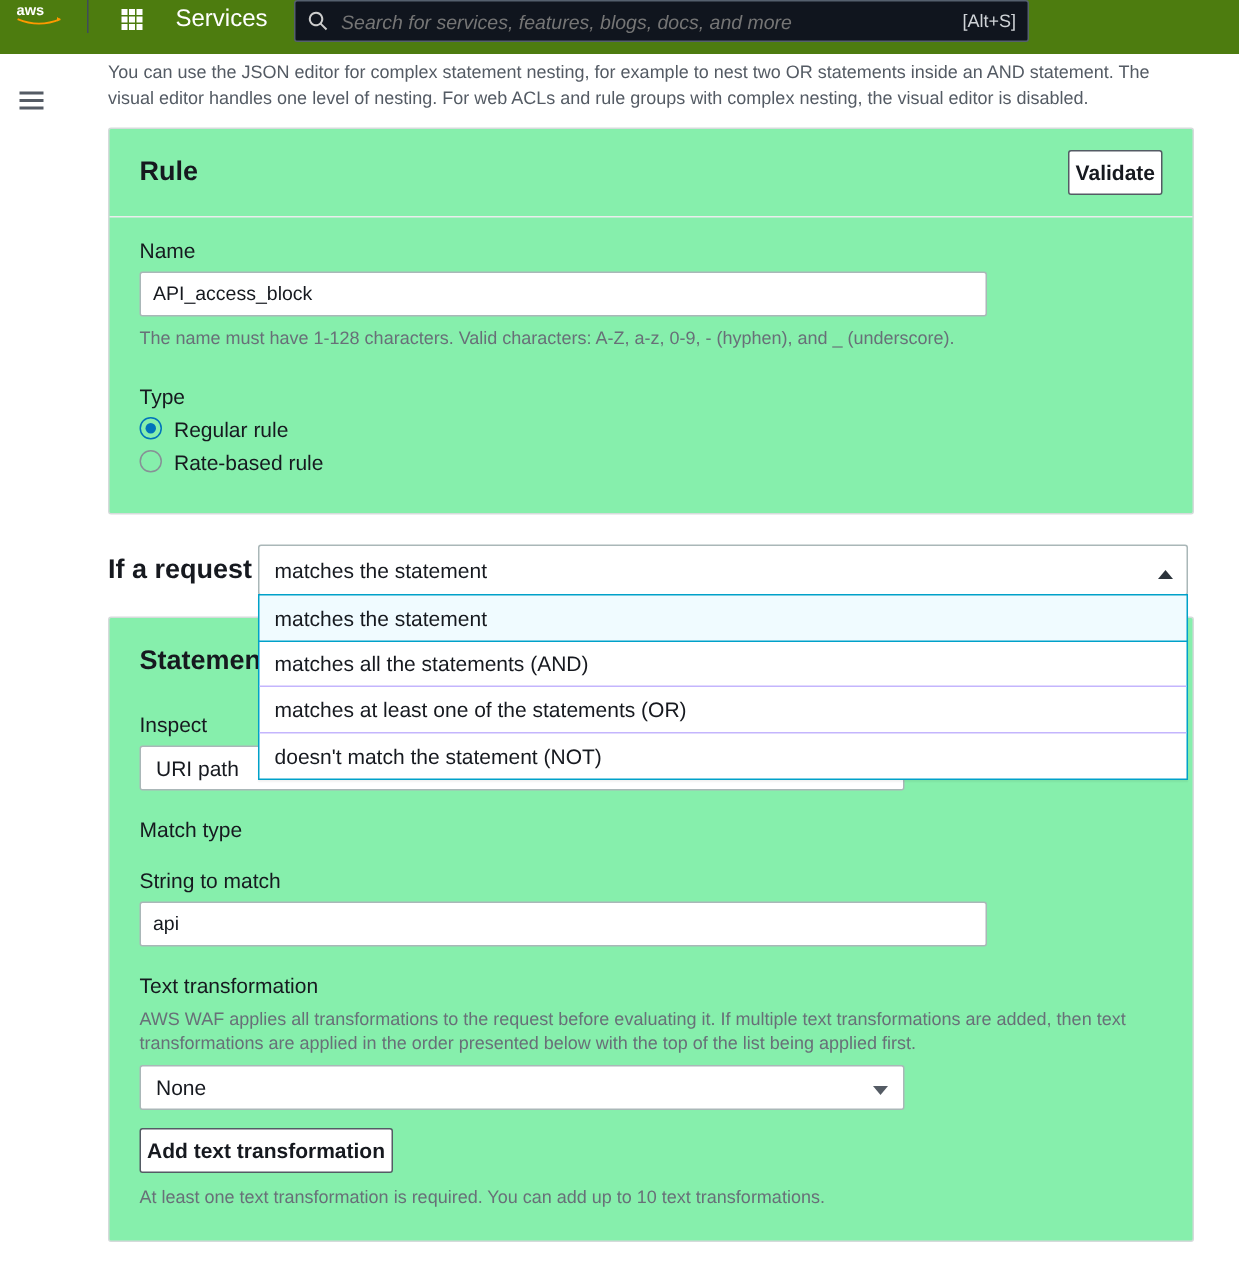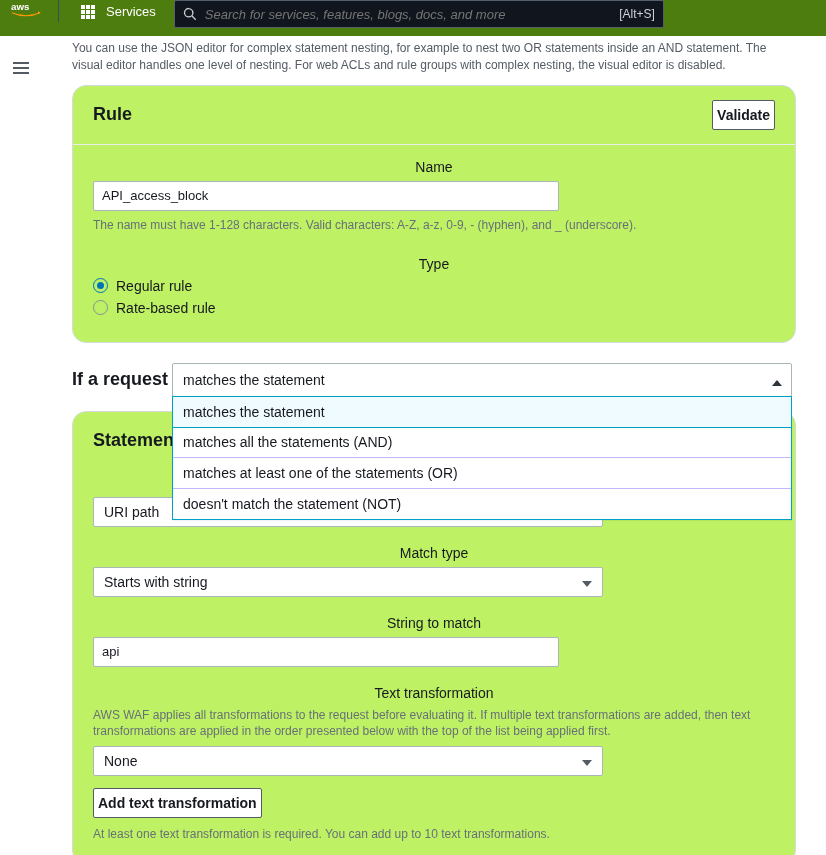--- a/index.html
+++ b/index.html
@@ -3,45 +3,45 @@
 <meta charset="utf-8">
 <style>
   * { box-sizing: border-box; margin: 0; padding: 0; }
   body { font-family: "Amazon Ember", "Helvetica Neue", Arial, sans-serif; background: #fff; color: #16191f; width: 826px; }
 
   
   .topbar { background: #4d7c0f; height: 36px; display: flex; align-items: flex-start; padding: 0 10px; gap: 12px; }
   .aws-logo { display: flex; align-items: center; gap: 3px; }
   .aws-logo svg { width: 32px; height: 18px; }
   .svc-div { width: 1px; height: 22px; background: #3f4b5a; margin: 0 4px; }
-  .services-btn { display: flex; align-items: center; gap: 11px; color: #fff; font-size: 13px; cursor: pointer; padding: 4px 6px; }
+  .services-btn { display: flex; align-items: center; gap: 22px; color: #fff; font-size: 16px; cursor: pointer; padding: 4px 6px; }
   .grid-icon { width: 14px; height: 14px; display:grid; grid-template-columns:repeat(3,1fr); grid-template-rows:repeat(3,1fr); gap:1px; }
   .grid-icon span { background:#fff; width:100%; height:100%; }
   .search-wrap { flex: 0 0 490px; display:flex; align-items:center; background:#10151e; border:1px solid #55606e; border-radius:2px; height:28px; padding: 0 8px; }
   .search-wrap svg { width:14px; height:14px; fill:#ccc; flex-shrink:0; margin-right:8px;}
   .search-input { flex:1; background:transparent; border:none; color:#c7c7c7; font-style:italic; font-size:13px; outline:none; }
   .search-shortcut { color:#cfd3d7; font-size:12px; }
 
   
   .gutter { position:absolute; left:0; top:36px; width:42px; text-align:center; padding-top:14px; }
   .hamburger { width:16px; height:12px; display:inline-flex; flex-direction:column; justify-content:space-between; cursor:pointer;}
   .hamburger span { height:2px; background:#545b64; }
 
   
   .main { margin-left:42px; padding: 4px 30px 30px 30px; }
   .intro { font-size:12px; color:#545b64; line-height:1.45; margin-bottom:10px; }
 
-  .panel { border:1px solid #d5dbdb; border-radius:14px; background:#bef264; margin-bottom:20px; }
+  .panel { border:1px solid #d5dbdb; border-radius:2px; background:#86efac; margin-bottom:20px; }
   .panel-header { display:flex; align-items:center; justify-content:space-between; padding:14px 20px; border-bottom:1px solid #eaeded; }
   .panel-header h2 { font-size:18px; font-weight:700; }
   .panel-body { padding:14px 20px 20px; }
 
-  label.field-label, .field-label { display:block; font-size:14px; color:#16191f; margin-bottom:6px; font-weight:400;text-align:center;}
+  label.field-label, .field-label { display:block; font-size:14px; color:#16191f; margin-bottom:6px; font-weight:400;}
   .help-text { font-size:12px; color:#687078; line-height:1.4; }
-  .text-input { width:466px; max-width:100%; height:30px; border:1px solid #aab7b8; border-radius:2px; padding:0 8px; font-size:13px; color:#16191f; background:#fff; }
+  .text-input { width:565px; max-width:100%; height:30px; border:1px solid #aab7b8; border-radius:2px; padding:0 8px; font-size:13px; color:#16191f; background:#fff; }
 
   .btn { border:1px solid #545b64; background:#fff; color:#16191f; font-size:14px; font-weight:700; padding:6px 4px; border-radius:2px; cursor:pointer; }
 
   .radio-row { display:flex; align-items:center; gap:8px; margin-bottom:6px; font-size:14px; }
   .radio-outer { display:inline-flex; align-items:center; justify-content:center; }
   input[type=radio] { appearance:none; width:15px; height:15px; border:1px solid #879196; border-radius:50%; position:relative; cursor:pointer; }
   input[type=radio]:checked { border-color:#0073bb; }
   input[type=radio]:checked::after { content:""; position:absolute; inset:3px; background:#0073bb; border-radius:50%; }
 
   .section-lead { display:flex; align-items:flex-start; gap:4px; margin-top:8px; position:relative;justify-content:flex-end;}
@@ -171,26 +171,20 @@
         <div class="select-box">
           <span>URI path</span>
           <span class="caret"><svg width="10" height="6" viewBox="0 0 10 6">
                 <path d="M0 0 L5 6 L10 0 Z"></path>
               </svg></span>
         </div>
       </div>
 
       <div class="field-group">
         <label class="field-label">Match type</label>
-        <div class="select-box">
-          <span>Starts with string</span>
-          <span class="caret"><svg width="10" height="6" viewBox="0 0 10 6">
-                <path d="M0 0 L5 6 L10 0 Z"></path>
-              </svg></span>
-        </div>
       </div>
 
       <div class="field-group">
         <label class="field-label">String to match</label>
         <input class="text-input" value="api" style="">
       </div>
 
       <div class="field-group" style="margin-bottom:12px;">
         <label class="field-label">Text transformation</label>
         <div class="help-text stacked-help">AWS WAF applies all transformations to the request before evaluating it. If multiple text transformations are added, then text transformations are applied in the order presented below with the top of the list being applied first.</div>

